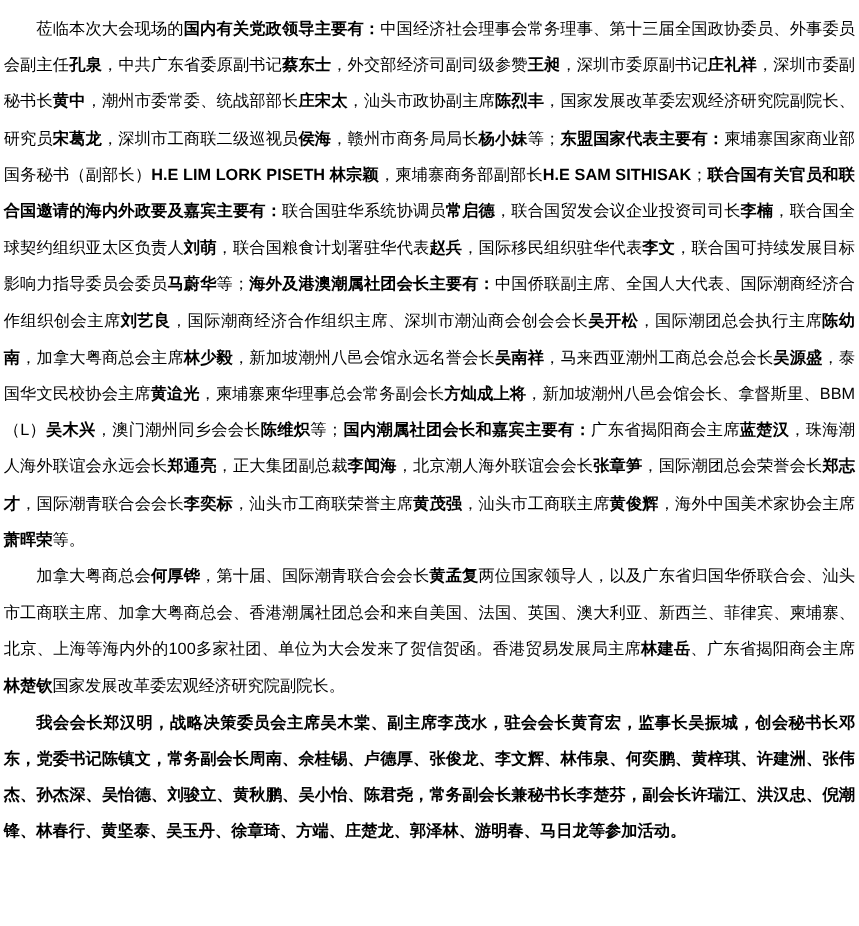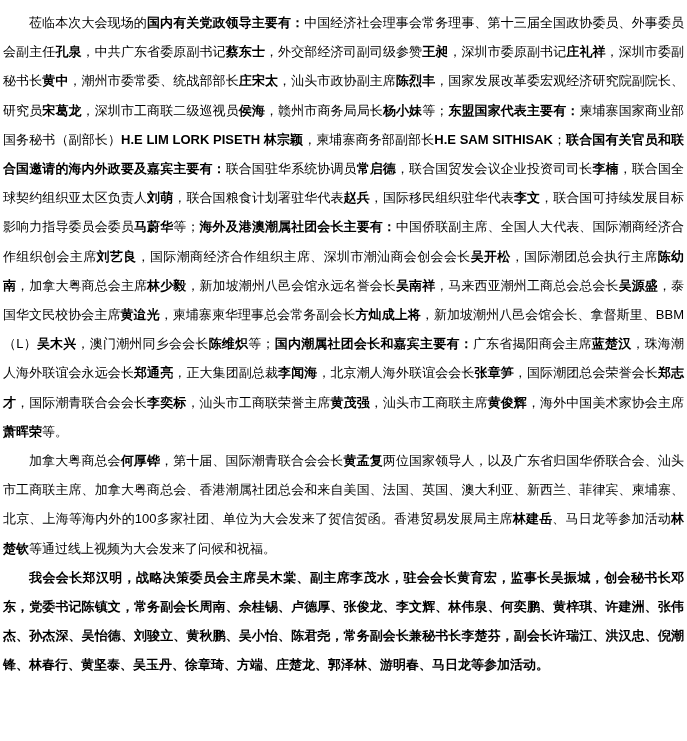--- a/index.html
+++ b/index.html
@@ -32,16 +32,16 @@
   .run-bold {
     font-weight: 700;
   }
 </style>
 </head>
 <body>
 
 <div class="doc">
   <div id="article">
       <p><span>莅临本次大会现场的</span><span class="run-bold">国内有关党政领导主要有：</span><span>中国经济社会理事会常务理事、第十三届全国政协委员、外事委员会副主任</span><span class="run-bold">孔泉</span><span>，中共广东省委原副书记</span><span class="run-bold">蔡东士</span><span>，外交部经济司副司级参赞</span><span class="run-bold">王昶</span><span>，深圳市委原副书记</span><span class="run-bold">庄礼祥</span><span>，深圳市委副秘书长</span><span class="run-bold">黄中</span><span>，潮州市委常委、统战部部长</span><span class="run-bold">庄宋太</span><span>，汕头市政协副主席</span><span class="run-bold">陈烈丰</span><span>，国家发展改革委宏观经济研究院副院长、研究员</span><span class="run-bold">宋葛龙</span><span>，深圳市工商联二级巡视员</span><span class="run-bold">侯海</span><span>，赣州市商务局局长</span><span class="run-bold">杨小妹</span><span>等；</span><span class="run-bold">东盟国家代表主要有：</span><span>柬埔寨国家商业部国务秘书（副部长）</span><span class="run-bold">H.E LIM LORK PISETH 林宗颖</span><span>，柬埔寨商务部副部长</span><span class="run-bold">H.E SAM SITHISAK</span><span>；</span><span class="run-bold">联合国有关官员和联合国邀请的海内外政要及嘉宾主要有：</span><span>联合国驻华系统协调员</span><span class="run-bold">常启德</span><span>，联合国贸发会议企业投资司司长</span><span class="run-bold">李楠</span><span>，联合国全球契约组织亚太区负责人</span><span class="run-bold">刘萌</span><span>，联合国粮食计划署驻华代表</span><span class="run-bold">赵兵</span><span>，国际移民组织驻华代表</span><span class="run-bold">李文</span><span>，联合国可持续发展目标影响力指导委员会委员</span><span class="run-bold">马蔚华</span><span>等；</span><span class="run-bold">海外及港澳潮属社团会长主要有：</span><span>中国侨联副主席、全国人大代表、国际潮商经济合作组织创会主席</span><span class="run-bold">刘艺良</span><span>，国际潮商经济合作组织主席、深圳市潮汕商会创会会长</span><span class="run-bold">吴开松</span><span>，国际潮团总会执行主席</span><span class="run-bold">陈幼南</span><span>，加拿大粤商总会主席</span><span class="run-bold">林少毅</span><span>，新加坡潮州八邑会馆永远名誉会长</span><span class="run-bold">吴南祥</span><span>，马来西亚潮州工商总会总会长</span><span class="run-bold">吴源盛</span><span>，泰国华文民校协会主席</span><span class="run-bold">黄迨光</span><span>，柬埔寨柬华理事总会常务副会长</span><span class="run-bold">方灿成上将</span><span>，新加坡潮州八邑会馆会长、拿督斯里、BBM（L）</span><span class="run-bold">吴木兴</span><span>，澳门潮州同乡会会长</span><span class="run-bold">陈维炽</span><span>等；</span><span class="run-bold">国内潮属社团会长和嘉宾主要有：</span><span>广东省揭阳商会主席</span><span class="run-bold">蓝楚汉</span><span>，珠海潮人海外联谊会永远会长</span><span class="run-bold">郑通亮</span><span>，正大集团副总裁</span><span class="run-bold">李闻海</span><span>，北京潮人海外联谊会会长</span><span class="run-bold">张章笋</span><span>，国际潮团总会荣誉会长</span><span class="run-bold">郑志才</span><span>，国际潮青联合会会长</span><span class="run-bold">李奕标</span><span>，汕头市工商联荣誉主席</span><span class="run-bold">黄茂强</span><span>，汕头市工商联主席</span><span class="run-bold">黄俊辉</span><span>，海外中国美术家协会主席</span><span class="run-bold">萧晖荣</span><span>等。</span></p>
-      <p><span>加拿大粤商总会</span><span class="run-bold">何厚铧</span><span>，第十届、国际潮青联合会会长</span><span class="run-bold">黄孟复</span><span>两位国家领导人，以及广东省归国华侨联合会、汕头市工商联主席、加拿大粤商总会、香港潮属社团总会和来自美国、法国、英国、澳大利亚、新西兰、菲律宾、柬埔寨、北京、上海等海内外的100多家社团、单位为大会发来了贺信贺函。香港贸易发展局主席</span><span class="run-bold">林建岳</span><span>、马日龙等参加活动</span><span class="run-bold">林楚钦</span><span>等通过线上视频为大会发来了问候和祝福。</span></p>
+      <p><span>加拿大粤商总会</span><span class="run-bold">何厚铧</span><span>，第十届、国际潮青联合会会长</span><span class="run-bold">黄孟复</span><span>两位国家领导人，以及广东省归国华侨联合会、汕头市工商联主席、加拿大粤商总会、香港潮属社团总会和来自美国、法国、英国、澳大利亚、新西兰、菲律宾、柬埔寨、北京、上海等海内外的100多家社团、单位为大会发来了贺信贺函。香港贸易发展局主席</span><span class="run-bold">林建岳</span><span>、广东省揭阳商会主席</span><span class="run-bold">林楚钦</span><span>国家发展改革委宏观经济研究院副院长。</span></p>
       <p class="all-bold"><span class="run-bold">我会会长郑汉明，战略决策委员会主席吴木棠、副主席李茂水，驻会会长黄育宏，监事长吴振城，创会秘书长邓东，党委书记陈镇文，常务副会长周南、佘桂锡、卢德厚、张俊龙、李文辉、林伟泉、何奕鹏、黄梓琪、许建洲、张伟杰、孙杰深、吴怡德、刘骏立、黄秋鹏、吴小怡、陈君尧，常务副会长兼秘书长李楚芬，副会长许瑞江、洪汉忠、倪潮锋、林春行、黄坚泰、吴玉丹、徐章琦、方端、庄楚龙、郭泽林、游明春、马日龙等参加活动。</span></p>
     </div>
 </div>
 
 </body></html>

